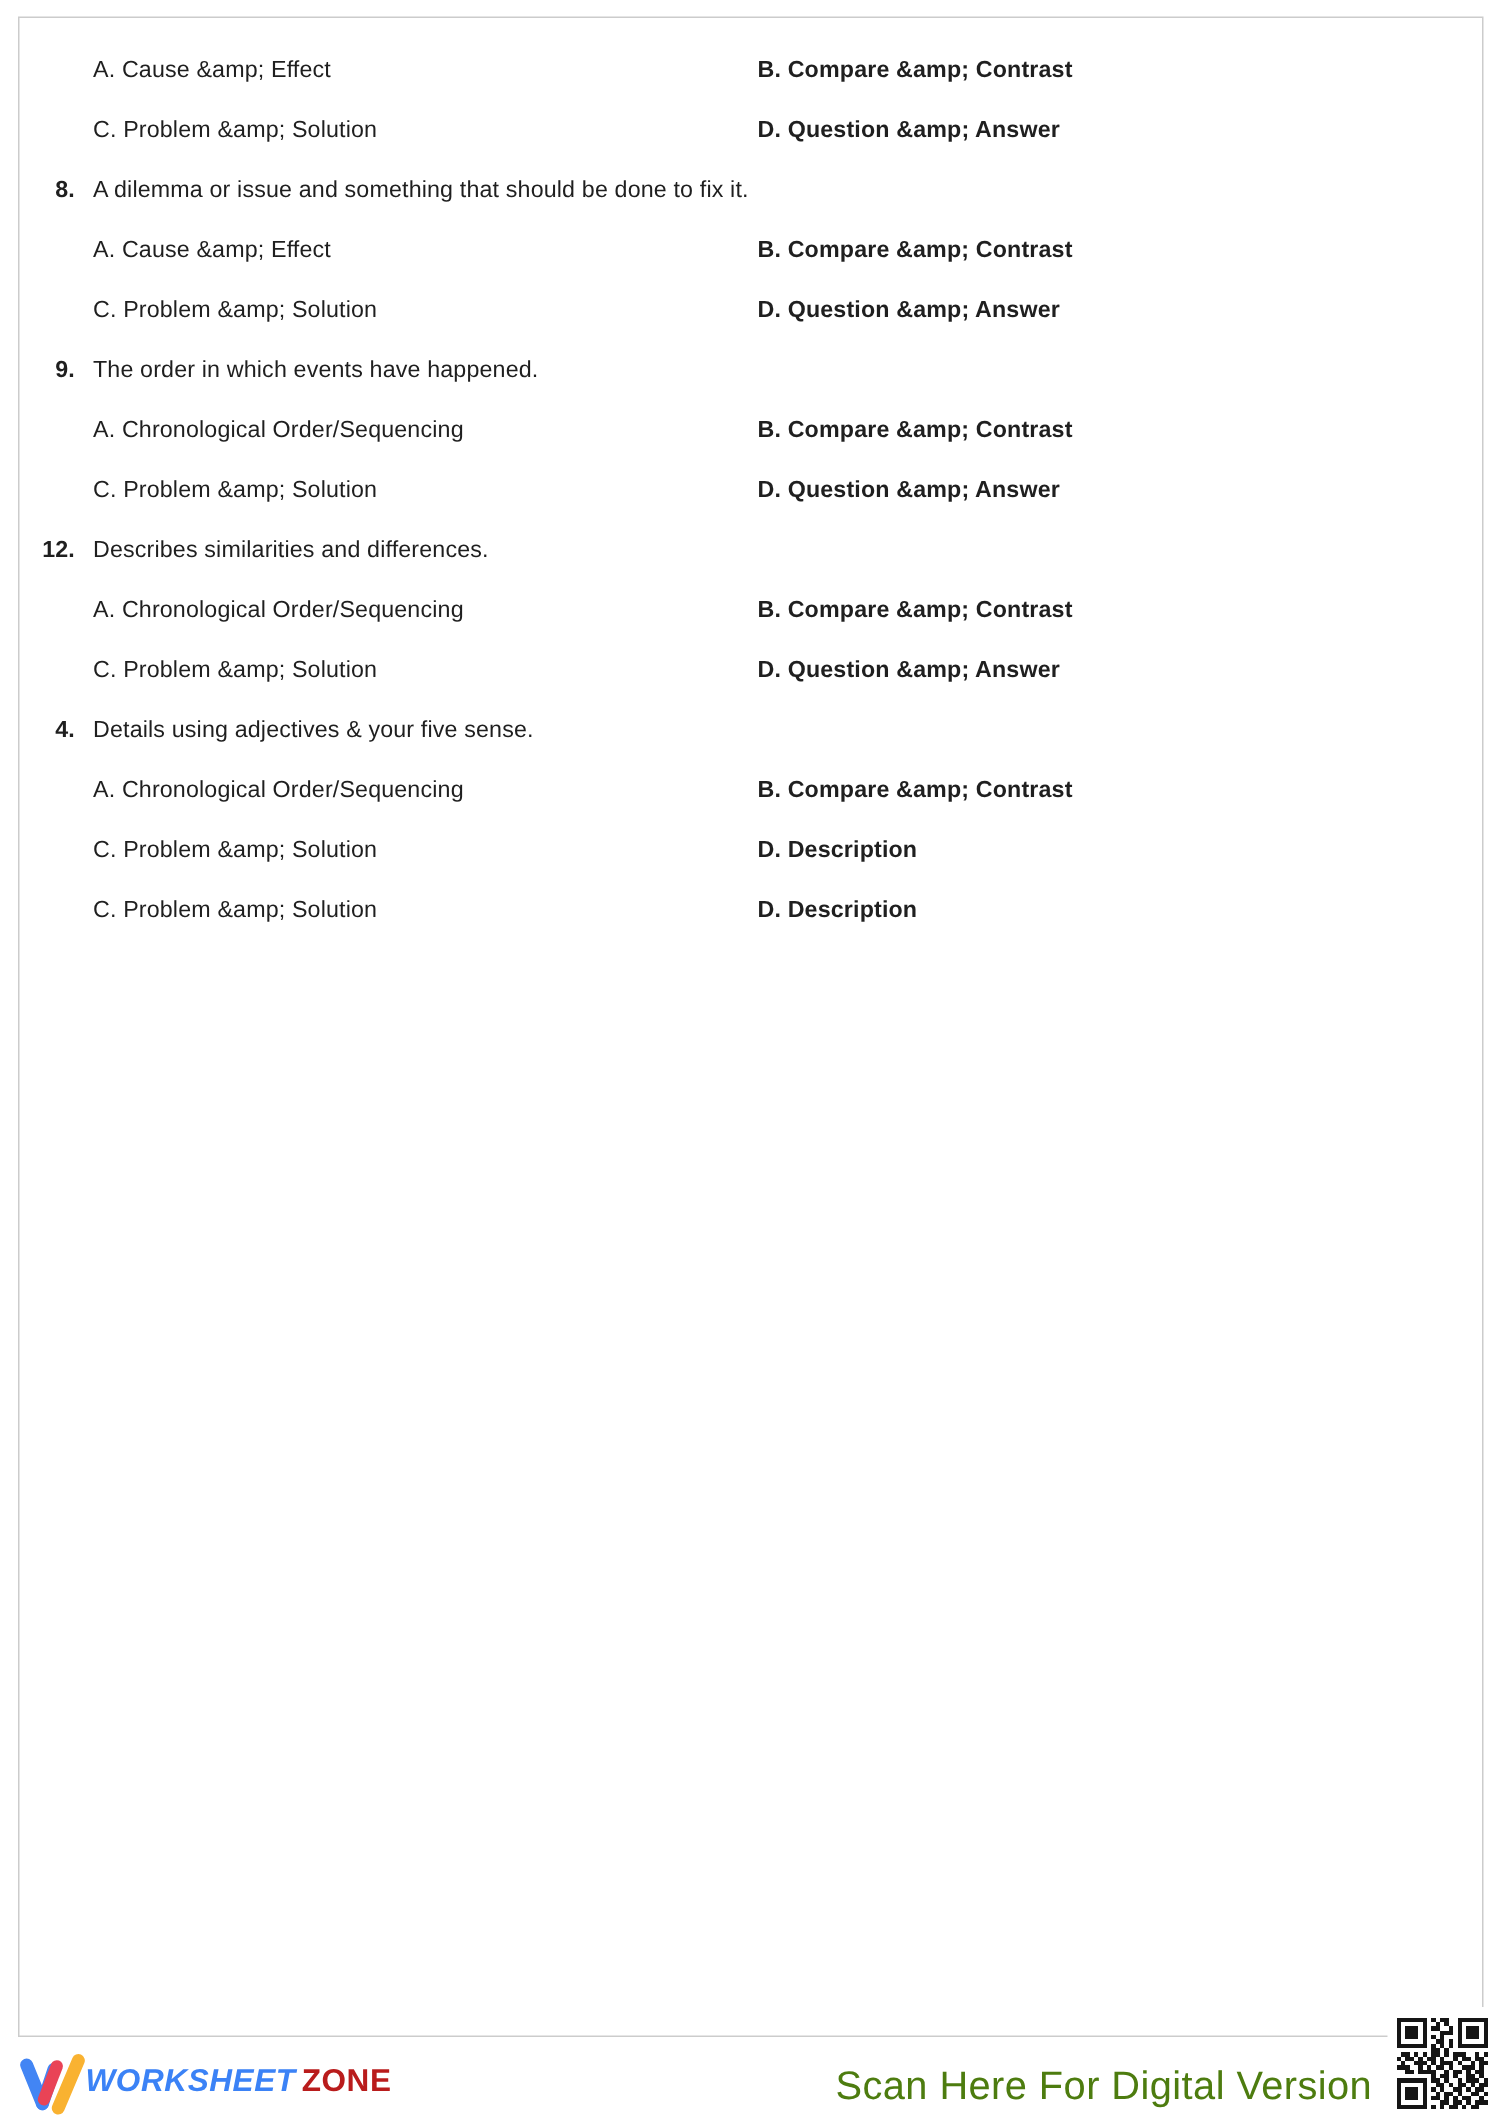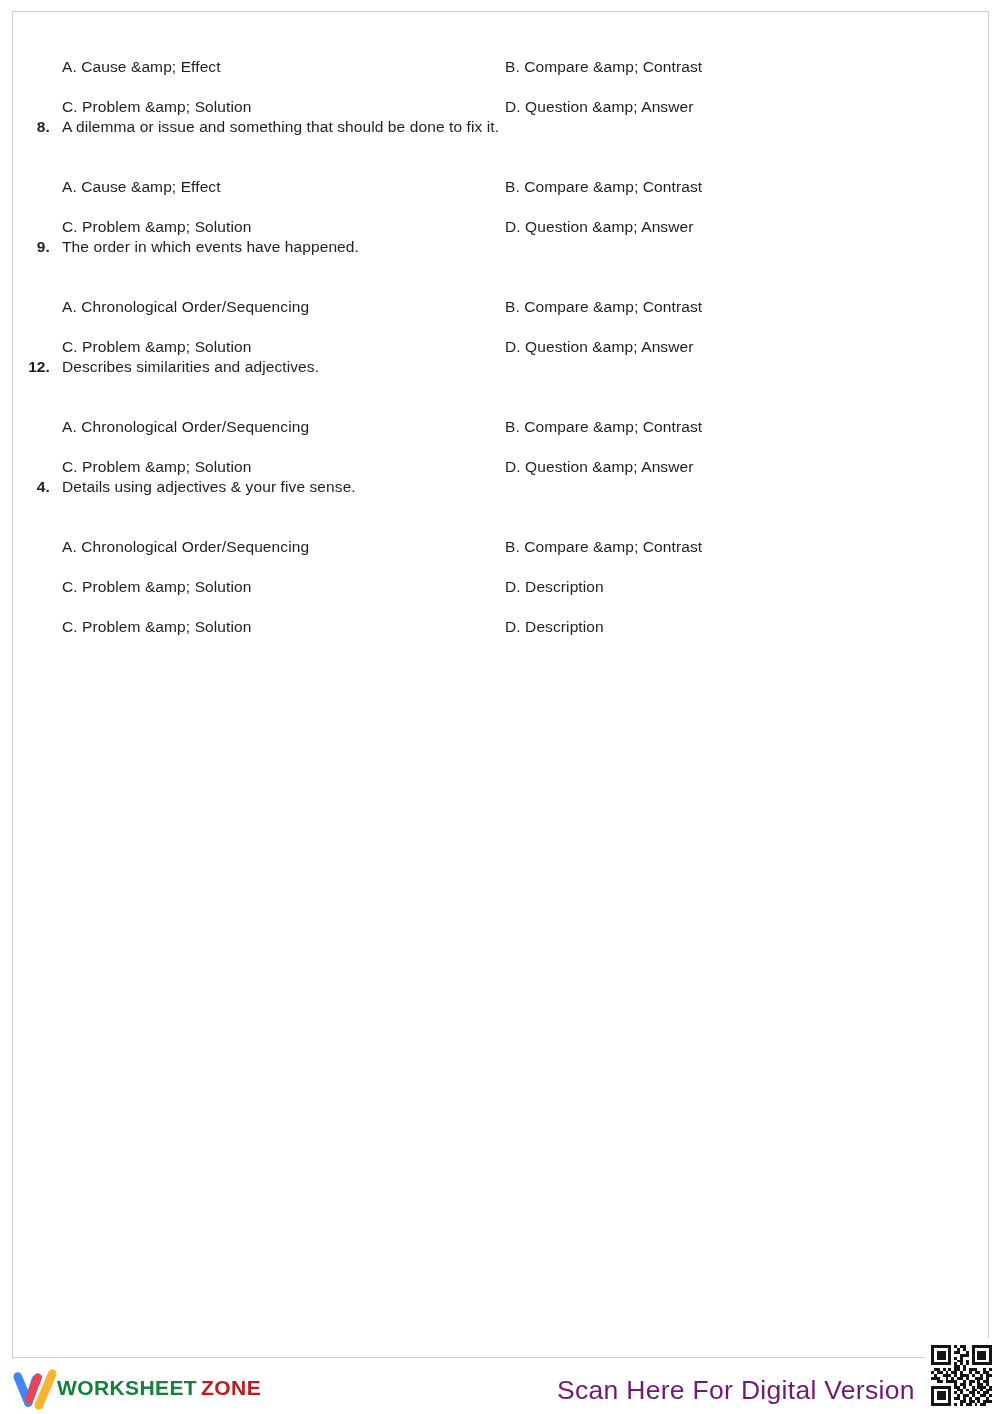--- a/index.html
+++ b/index.html
@@ -33,34 +33,34 @@
     font-size: 15.5px;
     letter-spacing: 0.1px;
     white-space: nowrap;
   }
   .question-row { margin-top: 9px; }
   .q-num {
     position: absolute; left: -37px; width: 25px;
     text-align: right; font-weight: 700;
   }
   .q-text { font-weight: 400; text-align: right; }
-  .col-a { display: inline-block; width: 443px; margin-top: 20px; }
-  .col-b { display: inline-block; }
+  .col-a { display: inline-block; width: 443px; }
+  .col-b { display: inline-block; font-weight: bold; }
 
   
   .brand-logo { position: absolute; left: 12px; top: 1369px; width: 46px; height: 42px; }
   .brand-text {
     position: absolute; left: 57px; top: 1377px;
     font-size: 21px; font-weight: 700; letter-spacing: 0.4px;
     line-height: 22px; white-space: nowrap;
   }
   .brand-word2 { margin-left: 4px; }
   .scan-text {
     position: absolute; left: 557px; top: 1374px;
-    font-size: 26.5px; font-weight: 400; color: #701a75;
+    font-size: 26.5px; font-weight: 400; color: #4d7c0f;
     letter-spacing: 0.3px; line-height: 32px; white-space: nowrap;
   }
   .qr-box {
     position: absolute; left: 925px; top: 1338px;
     width: 72px; height: 74px;
     background: #ffffff;
     display: flex; align-items: center; justify-content: center;
   }
   .qr-box svg { display: block; }
 </style>
@@ -72,39 +72,39 @@
   <div class="sheet-border">
     <div class="quiz-body">
         <div class="row options-row"><span class="col-a">A. Cause &amp;amp; Effect</span><span class="col-b">B. Compare &amp;amp; Contrast</span></div>
         <div class="row options-row"><span class="col-a">C. Problem &amp;amp; Solution</span><span class="col-b">D. Question &amp;amp; Answer</span></div>
         <div class="row question-row"><span class="q-num">8.</span><span class="q-text">A dilemma or issue and something that should be done to fix it.</span></div>
         <div class="row options-row"><span class="col-a">A. Cause &amp;amp; Effect</span><span class="col-b">B. Compare &amp;amp; Contrast</span></div>
         <div class="row options-row"><span class="col-a">C. Problem &amp;amp; Solution</span><span class="col-b">D. Question &amp;amp; Answer</span></div>
         <div class="row question-row"><span class="q-num">9.</span><span class="q-text">The order in which events have happened.</span></div>
         <div class="row options-row"><span class="col-a">A. Chronological Order/Sequencing</span><span class="col-b">B. Compare &amp;amp; Contrast</span></div>
         <div class="row options-row"><span class="col-a">C. Problem &amp;amp; Solution</span><span class="col-b">D. Question &amp;amp; Answer</span></div>
-        <div class="row question-row"><span class="q-num">12.</span><span class="q-text">Describes similarities and adjectives.</span></div>
+        <div class="row question-row"><span class="q-num">12.</span><span class="q-text">Describes similarities and differences.</span></div>
         <div class="row options-row"><span class="col-a">A. Chronological Order/Sequencing</span><span class="col-b">B. Compare &amp;amp; Contrast</span></div>
         <div class="row options-row"><span class="col-a">C. Problem &amp;amp; Solution</span><span class="col-b">D. Question &amp;amp; Answer</span></div>
         <div class="row question-row"><span class="q-num">4.</span><span class="q-text">Details using adjectives &amp; your five sense.</span></div>
         <div class="row options-row"><span class="col-a">A. Chronological Order/Sequencing</span><span class="col-b">B. Compare &amp;amp; Contrast</span></div>
         <div class="row options-row"><span class="col-a">C. Problem &amp;amp; Solution</span><span class="col-b">D. Description</span></div>
         <div class="row options-row"><span class="col-a">C. Problem &amp;amp; Solution</span><span class="col-b">D. Description</span></div>
       </div>
   </div>
 
   <svg class="brand-logo" viewBox="0 0 48 42" xmlns="http://www.w3.org/2000/svg">
     <line x1="6" y1="7" x2="17" y2="34" stroke-width="9" stroke-linecap="round" stroke="#4285F4"></line>
     <line x1="17" y1="34" x2="25" y2="10" stroke-width="9" stroke-linecap="round" stroke="#4285F4"></line>
     <line x1="27" y1="8" x2="18" y2="31" stroke-width="8.5" stroke-linecap="round" stroke="#E94356"></line>
     <line x1="42" y1="4" x2="28" y2="37" stroke-width="9" stroke-linecap="round" stroke="#F9B231"></line>
   </svg>
 
   <div class="brand-text">
-    <span class="brand-word1" style="color: #15803d;">WORKSHEET</span><span class="brand-word2" style="color: #b91c1c;">ZONE</span>
+    <span class="brand-word1" style="color: #3b82f6; font-style: italic;">WORKSHEET</span><span class="brand-word2" style="color: #b91c1c;">ZONE</span>
   </div>
 
   <div class="scan-text">Scan Here For Digital Version</div>
 
   <div class="qr-box">
     <svg width="61" height="61" viewBox="0 0 21 21" shape-rendering="crispEdges" xmlns="http://www.w3.org/2000/svg">
         <g fill="#151515">
           <rect x="0" y="0" width="1" height="1"></rect>
           <rect x="1" y="0" width="1" height="1"></rect>
           <rect x="2" y="0" width="1" height="1"></rect>

